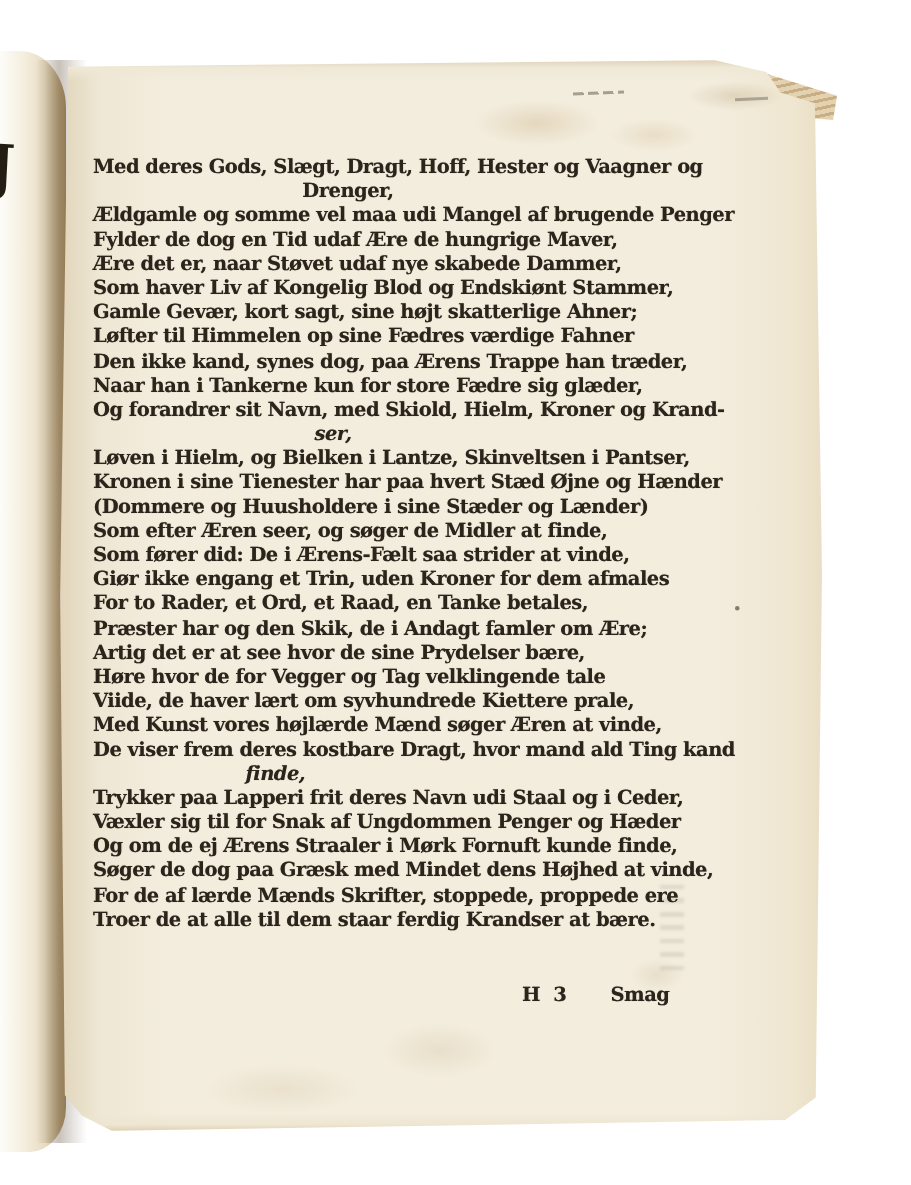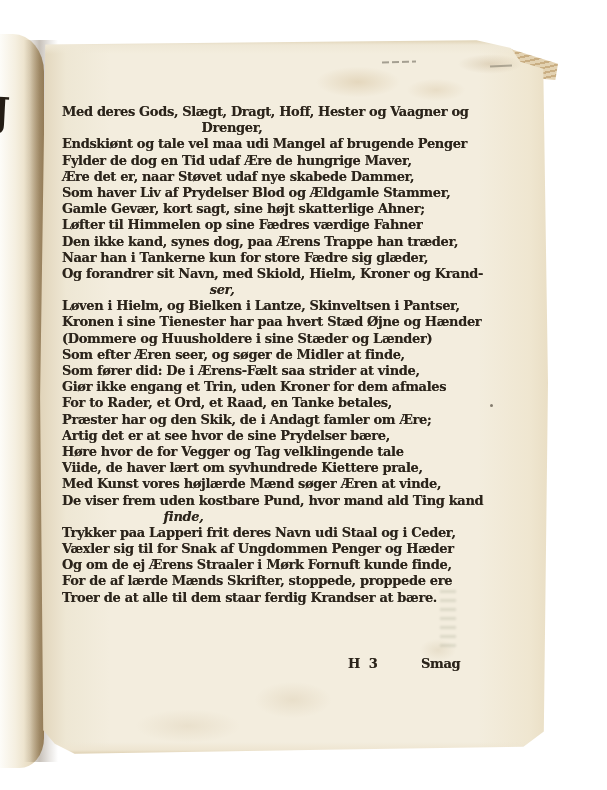--- a/index.html
+++ b/index.html
@@ -69,21 +69,21 @@
     letter-spacing:-0.35px;line-height:16.2px;
     text-shadow:0 0 0.5px rgba(43,36,27,0.55);
   }
   .line{white-space:nowrap;height:16.2px;}
   .hang{text-align:center;}
   .hang1{padding-right:82px;}
   .hang2{padding-right:102px;font-style:italic;}
   .hang3{padding-right:179px;font-style:italic;}
   .footer-row{position:relative;height:18px;margin-top:6px;}
   .signature{position:absolute;left:248px;letter-spacing:2px;margin-left:38px;}
-  .catchword{position:absolute;left:359px;}
+  .catchword{position:absolute;left:345px;}
 
   
   .show-through{
     position:absolute;left:402px;top:552px;width:16px;height:62px;
     background:repeating-linear-gradient(180deg,rgba(108,118,88,0.5) 0 3px,rgba(108,118,88,0) 3px 9px);
     filter:blur(1px);opacity:0.33;
   }
   .pencil-a{
     position:absolute;left:344px;top:23px;width:34px;height:2px;
     background:repeating-linear-gradient(90deg,rgba(100,95,82,0.55) 0 7px,rgba(100,95,82,0) 7px 10px);
@@ -118,47 +118,48 @@
     <div class="pencil-b"></div>
     <div class="show-through"></div>
     <div class="speck speck1"></div>
     <div class="speck speck2"></div>
     <div class="speck speck3"></div>
 
     <div class="textblock">
 
     <div class="line">Med deres Gods, Slægt, Dragt, Hoff, Hester og Vaagner og</div>
         <div class="line hang hang1">Drenger,</div>
-        <div class="line">Endskiønt og tale vel maa udi Mangel af brugende Penger</div>
+        <div class="line">Ældgamle og somme vel maa udi Mangel af brugende Penger</div>
         <div class="line">Fylder de dog en Tid udaf Ære de hungrige Maver,</div>
         <div class="line">Ære det er, naar Støvet udaf nye skabede Dammer,</div>
-        <div class="line">Som haver Liv af Prydelser Blod og Ældgamle Stammer,</div>
+        <div class="line">Som haver Liv af Kongelig Blod og Endskiønt Stammer,</div>
         <div class="line">Gamle Gevær, kort sagt, sine højt skatterlige Ahner;</div>
         <div class="line">Løfter til Himmelen op sine Fædres værdige Fahner</div>
         <div class="line">Den ikke kand, synes dog, paa Ærens Trappe han træder,</div>
         <div class="line">Naar han i Tankerne kun for store Fædre sig glæder,</div>
         <div class="line">Og forandrer sit Navn, med Skiold, Hielm, Kroner og Krand-</div>
         <div class="line hang hang2">ser,</div>
         <div class="line">Løven i Hielm, og Bielken i Lantze, Skinveltsen i Pantser,</div>
         <div class="line">Kronen i sine Tienester har paa hvert Stæd Øjne og Hænder</div>
         <div class="line">(Dommere og Huusholdere i sine Stæder og Lænder)</div>
         <div class="line">Som efter Æren seer, og søger de Midler at finde,</div>
         <div class="line">Som fører did: De i Ærens-Fælt saa strider at vinde,</div>
         <div class="line">Giør ikke engang et Trin, uden Kroner for dem afmales</div>
         <div class="line">For to Rader, et Ord, et Raad, en Tanke betales,</div>
         <div class="line">Præster har og den Skik, de i Andagt famler om Ære;</div>
         <div class="line">Artig det er at see hvor de sine Prydelser bære,</div>
         <div class="line">Høre hvor de for Vegger og Tag velklingende tale</div>
         <div class="line">Viide, de haver lært om syvhundrede Kiettere prale,</div>
         <div class="line">Med Kunst vores højlærde Mænd søger Æren at vinde,</div>
-        <div class="line">De viser frem uden kostbare Pund, hvor mand ald Ting kand</div>
+        <div class="line">De viser frem deres kostbare Dragt, hvor mand ald Ting kand</div>
         <div class="line hang hang3">finde,</div>
         <div class="line">Trykker paa Lapperi frit deres Navn udi Staal og i Ceder,</div>
         <div class="line">Væxler sig til for Snak af Ungdommen Penger og Hæder</div>
         <div class="line">Og om de ej Ærens Straaler i Mørk Fornuft kunde finde,</div>
+        <div class="line">Søger de dog paa Græsk med Mindet dens Højhed at vinde,</div>
         <div class="line">For de af lærde Mænds Skrifter, stoppede, proppede ere</div>
         <div class="line">Troer de at alle til dem staar ferdig Krandser at bære.</div>
       </div>
 
     <div class="textblock" style="top:612px;">
       <div class="footer-row">
         <span class="signature">H 3</span>
         <span class="catchword">Smag</span>
       </div>
     </div>

